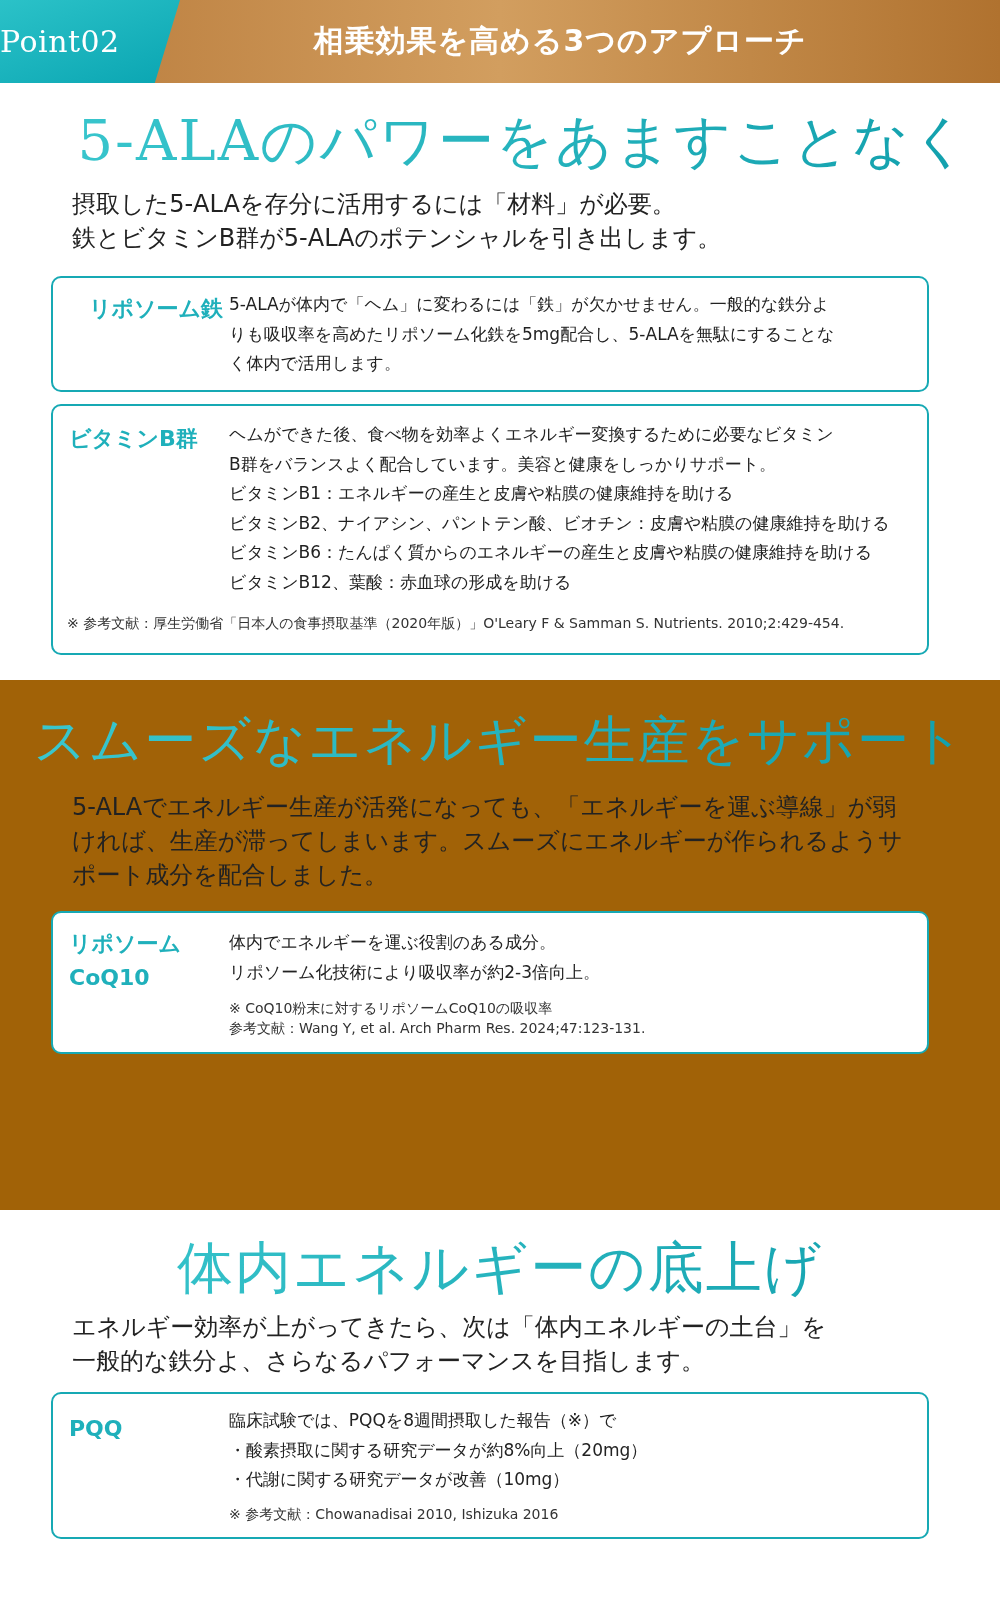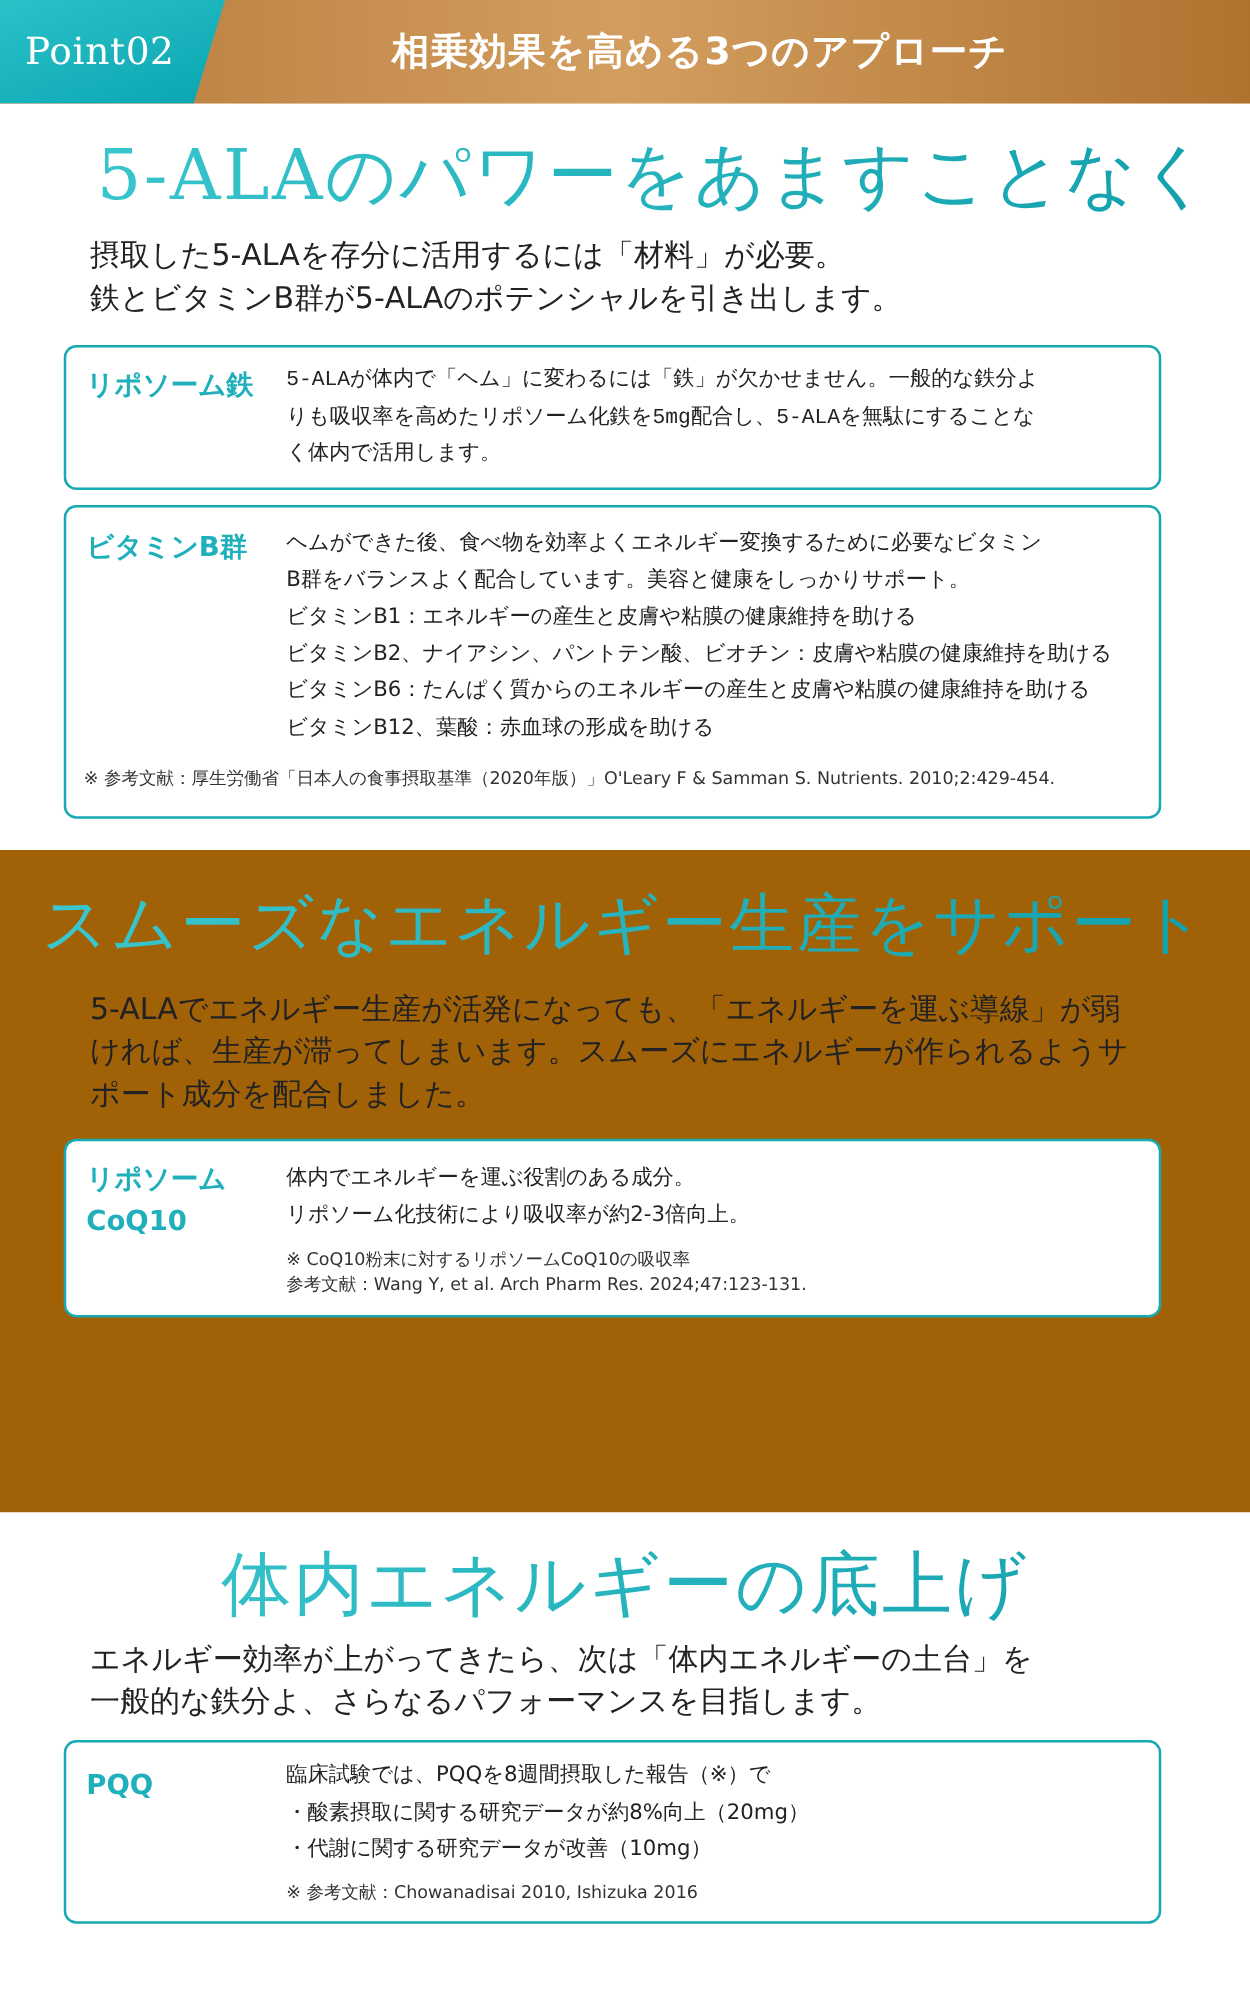--- a/index.html
+++ b/index.html
@@ -7,21 +7,21 @@
     body { font-family: "DejaVu Sans", "Liberation Sans", sans-serif; color: #222; }
 
     .page { width: 1000px; height: 1600px; position: relative; overflow: hidden; background: #fff; }
 
     
     .header { position: relative; height: 83px; width: 1000px; overflow: hidden;
       background: linear-gradient(90deg, #b87a3a 0%, #d29e5f 50%, #b0722f 100%); }
     .header .point-tab { position: absolute; left: 0; top: 0; height: 83px; width: 180px;
       background: linear-gradient(160deg, #2bc2c8 0%, #0aa5b2 100%);
       clip-path: polygon(0 0, 100% 0, 86% 100%, 0 100%);
-      display: flex; align-items: center; padding-left: 20px; }
+      display: flex; align-items: center; }
     .header .point-label { font-family: "DejaVu Serif", "Liberation Serif", serif; color: #fff;
       font-size: 30px; letter-spacing: 0.5px; }
     .header .header-title { position: absolute; left: 180px; right: 0; top: 0; height: 83px;
       display: flex; align-items: center; justify-content: center;
       color: #fff; font-size: 30px; font-weight: bold; letter-spacing: 1px; padding-right: 60px; }
 
     
     .section { position: absolute; left: 0; width: 1000px; }
     .sec1 { top: 83px; height: 597px; background: #fff; }
     .sec2 { top: 680px; height: 530px; background: #a16207; }
@@ -54,22 +54,22 @@
   </div>
 
   <div class="section sec1">
     <h2 class="sec-title" style="top:22px; font-size:56px; line-height:72px;padding-left:48px;">5-ALAのパワーをあますことなく</h2>
     <div class="lead" style="top:104px;">
       <div>摂取した5-ALAを存分に活用するには「材料」が必要。</div>
       <div>鉄とビタミンB群が5-ALAのポテンシャルを引き出します。</div>
     </div>
 
     <div class="card" style="top:193px; height:116px;">
-      <div class="name" style="top:14px;">リポソーム鉄</div>
-      <div class="body" style="top:12px;font-family:Liberation Mono, monospace;">
+      <div class="name" style="top:14px;margin-left:20px;">リポソーム鉄</div>
+      <div class="body" style="top:12px;">
         <div>5-ALAが体内で「ヘム」に変わるには「鉄」が欠かせません。一般的な鉄分よ</div>
         <div>りも吸収率を高めたリポソーム化鉄を5mg配合し、5-ALAを無駄にすることな</div>
         <div>く体内で活用します。</div>
       </div>
     </div>
 
     <div class="card" style="top:321px; height:251px;">
       <div class="name" style="top:16px;">ビタミンB群</div>
       <div class="body" style="top:14px; right:4px;">
         <div>ヘムができた後、食べ物を効率よくエネルギー変換するために必要なビタミン</div>

